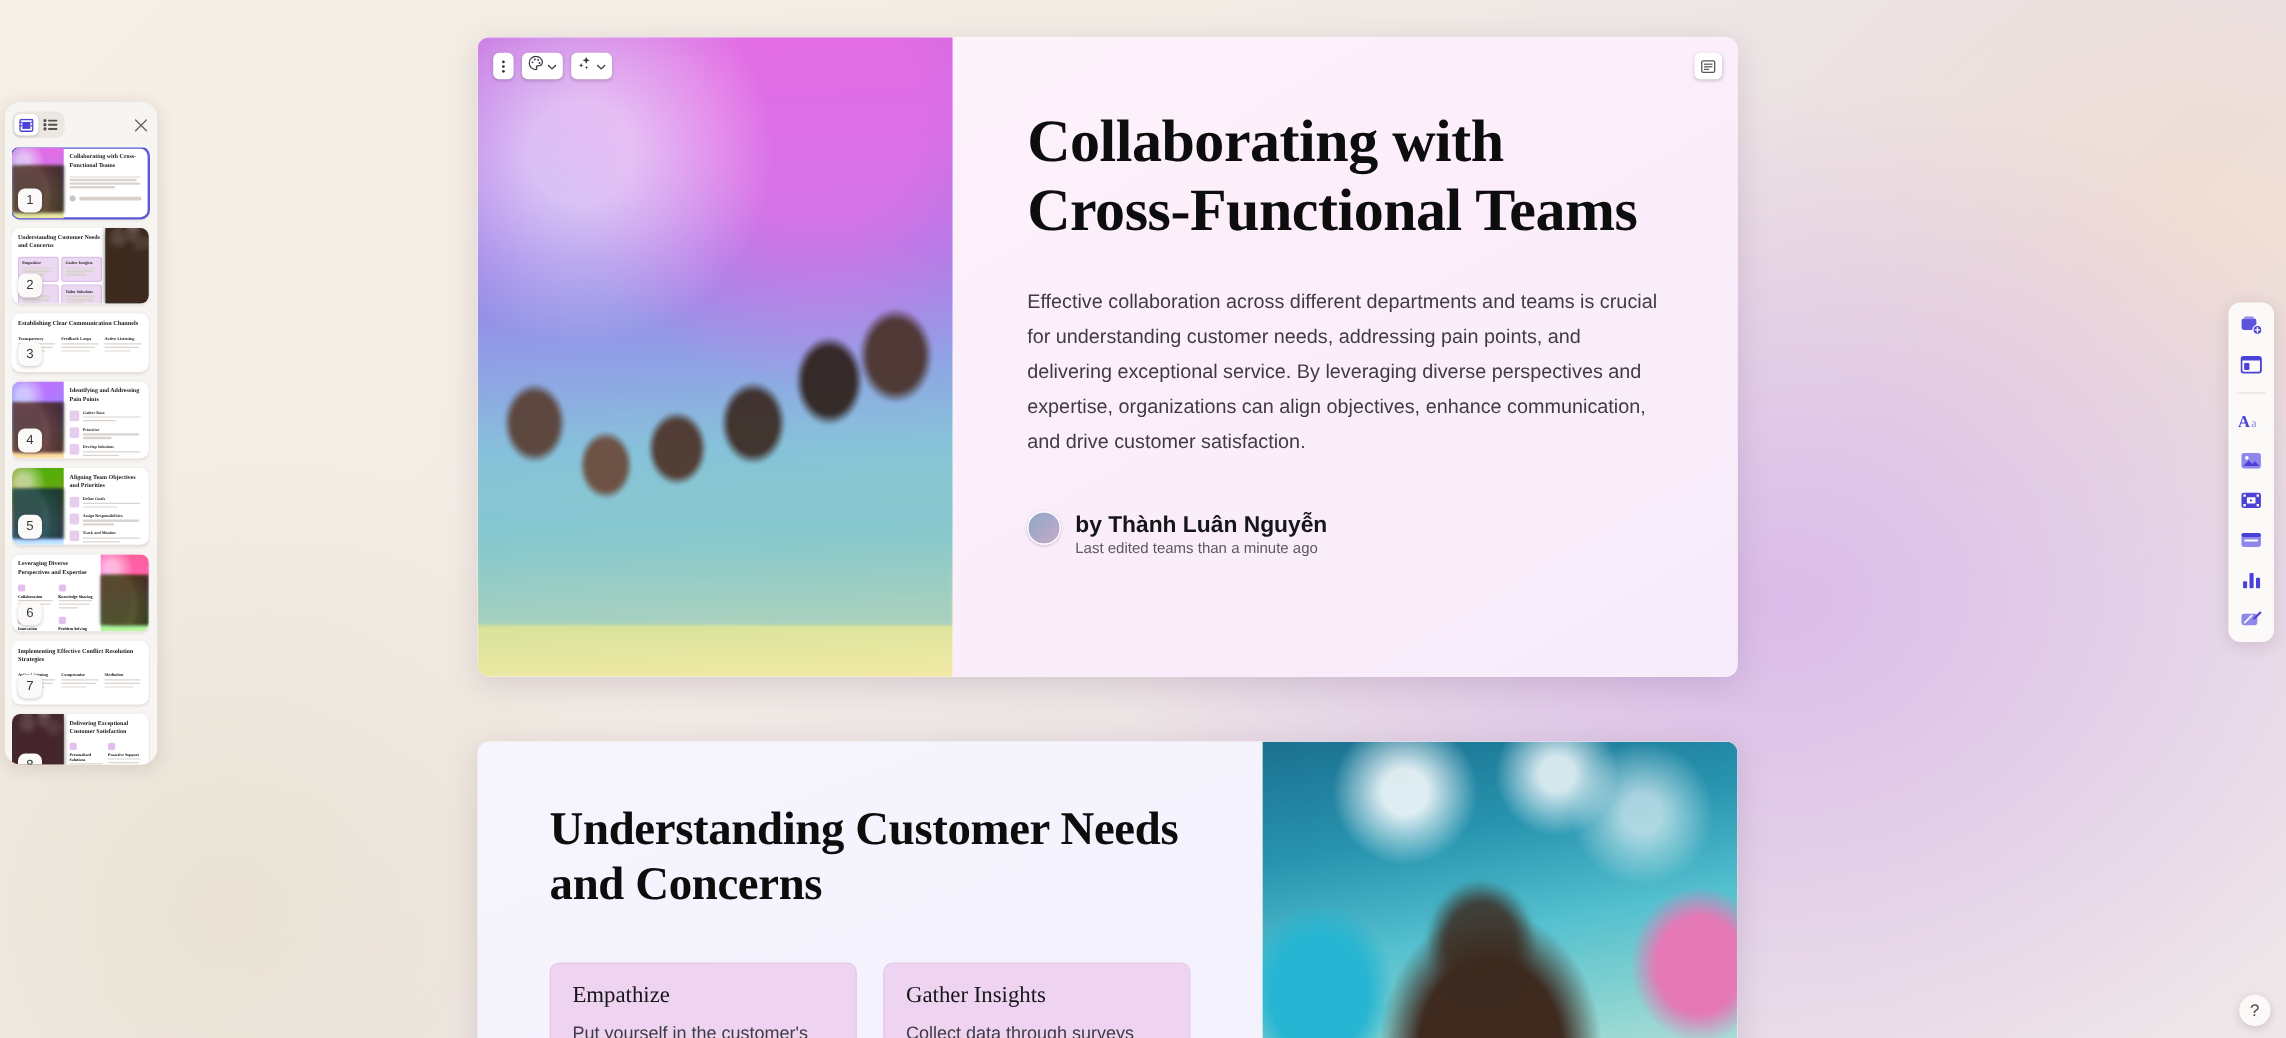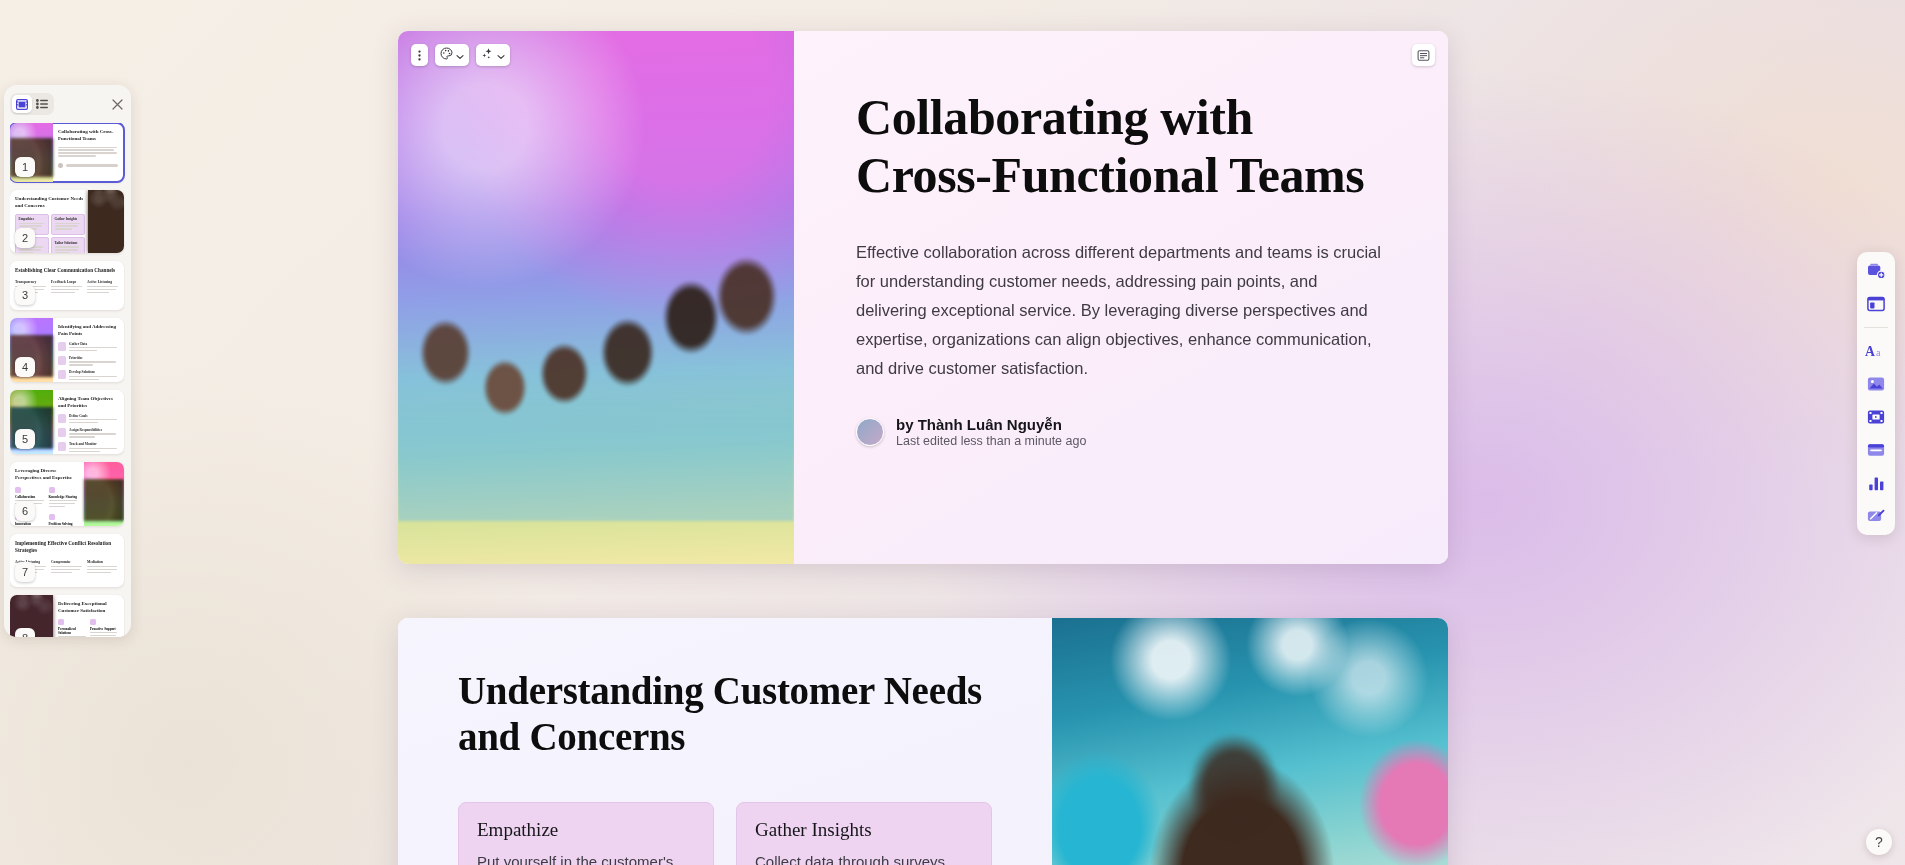--- a/index.html
+++ b/index.html
@@ -128,21 +128,21 @@
     font-size: 16.5px; line-height: 1.77; color: #3f3b44;
     max-width: 525px;
   }
   .c1-author { margin-top: 32px; display: flex; align-items: center; gap: 12px; }
   .c1-avatar {
     width: 28px; height: 28px; border-radius: 50%; overflow: hidden;
     background: linear-gradient(135deg,#8fa8c8,#c6a9c8);
     border: 1.5px solid #fff; box-shadow: 0 1px 3px rgba(0,0,0,.2);
     flex: 0 0 auto; position: relative;
   }
-  .c1-aname { font-size: 15px; font-weight: 700; color: #15151a; }
+  .c1-aname { font-size: 19px; font-weight: 700; color: #15151a; margin-top: 11px; }
   .c1-aedit { font-size: 12.5px; color: #5c5864; margin-top: 1px; }
 
   #card2 { left: 398px; top: 618px; width: 1050px; height: 300px; }
   #card2 .c2-flex { display: flex; height: 100%; }
   .c2-left {
     flex: 1; background: linear-gradient(160deg,#f6f4fd 0%, #f3f1fc 100%);
     padding: 50px 48px 0 60px;
   }
   .c2-title {
     font-family: "Liberation Serif", serif;
@@ -587,21 +587,21 @@
             <rect x="3.2" y="6.6" width="7.6" height="1.1" fill="#55545c"></rect>
             <rect x="3.2" y="8.9" width="4.6" height="1.1" fill="#55545c"></rect>
           </svg>
         </div>
         <h1 class="c1-title">Collaborating with Cross-Functional Teams</h1>
         <p class="c1-body">Effective collaboration across different departments and teams is crucial for understanding customer needs, addressing pain points, and delivering exceptional service. By leveraging diverse perspectives and expertise, organizations can align objectives, enhance communication, and drive customer satisfaction.</p>
         <div class="c1-author">
           <div class="c1-avatar"></div>
           <div>
             <div class="c1-aname">by Thành Luân Nguyễn</div>
-            <div class="c1-aedit">Last edited less than a minute ago</div>
+            <div class="c1-aedit">Last edited teams than a minute ago</div>
           </div>
         </div>
       </div>
     </div>
   </div>
 
   <div class="card" id="card2">
     <div class="c2-flex">
       <div class="c2-left">
         <h2 class="c2-title">Understanding Customer Needs and Concerns</h2>

